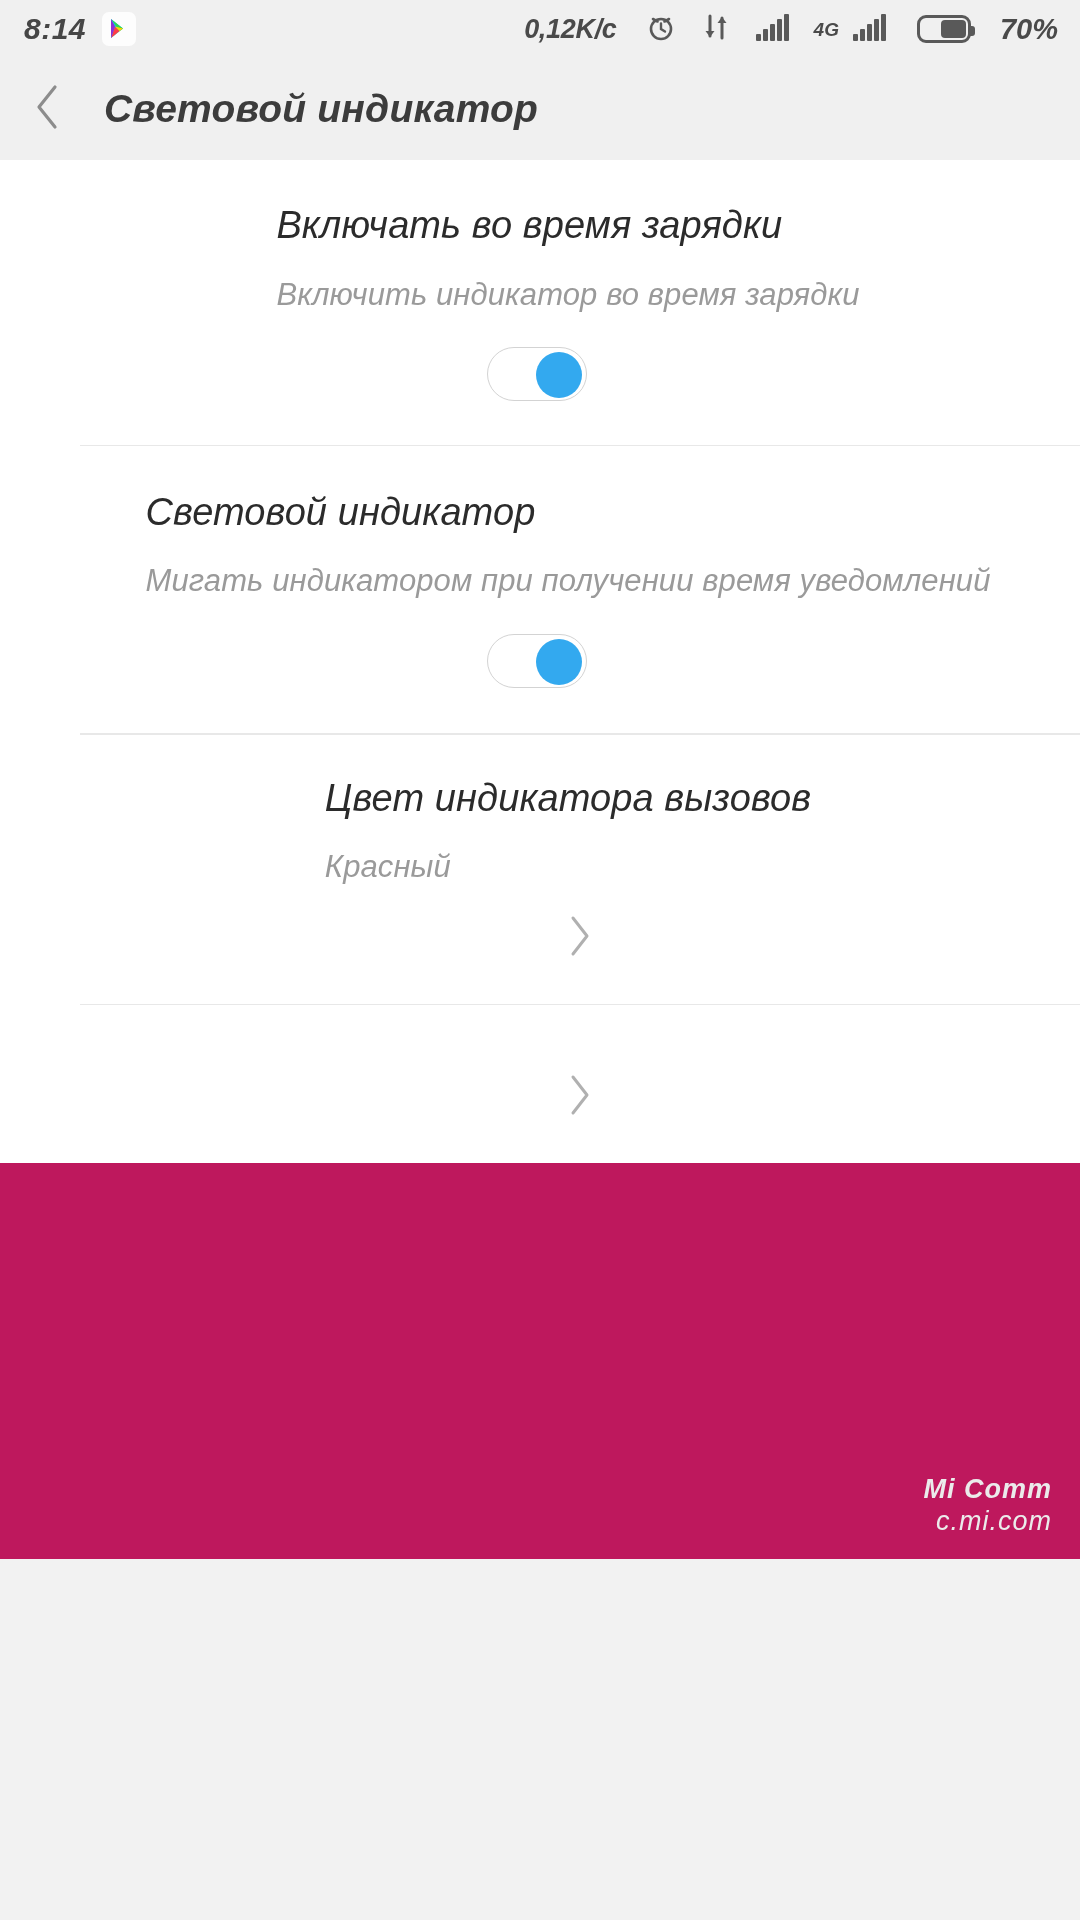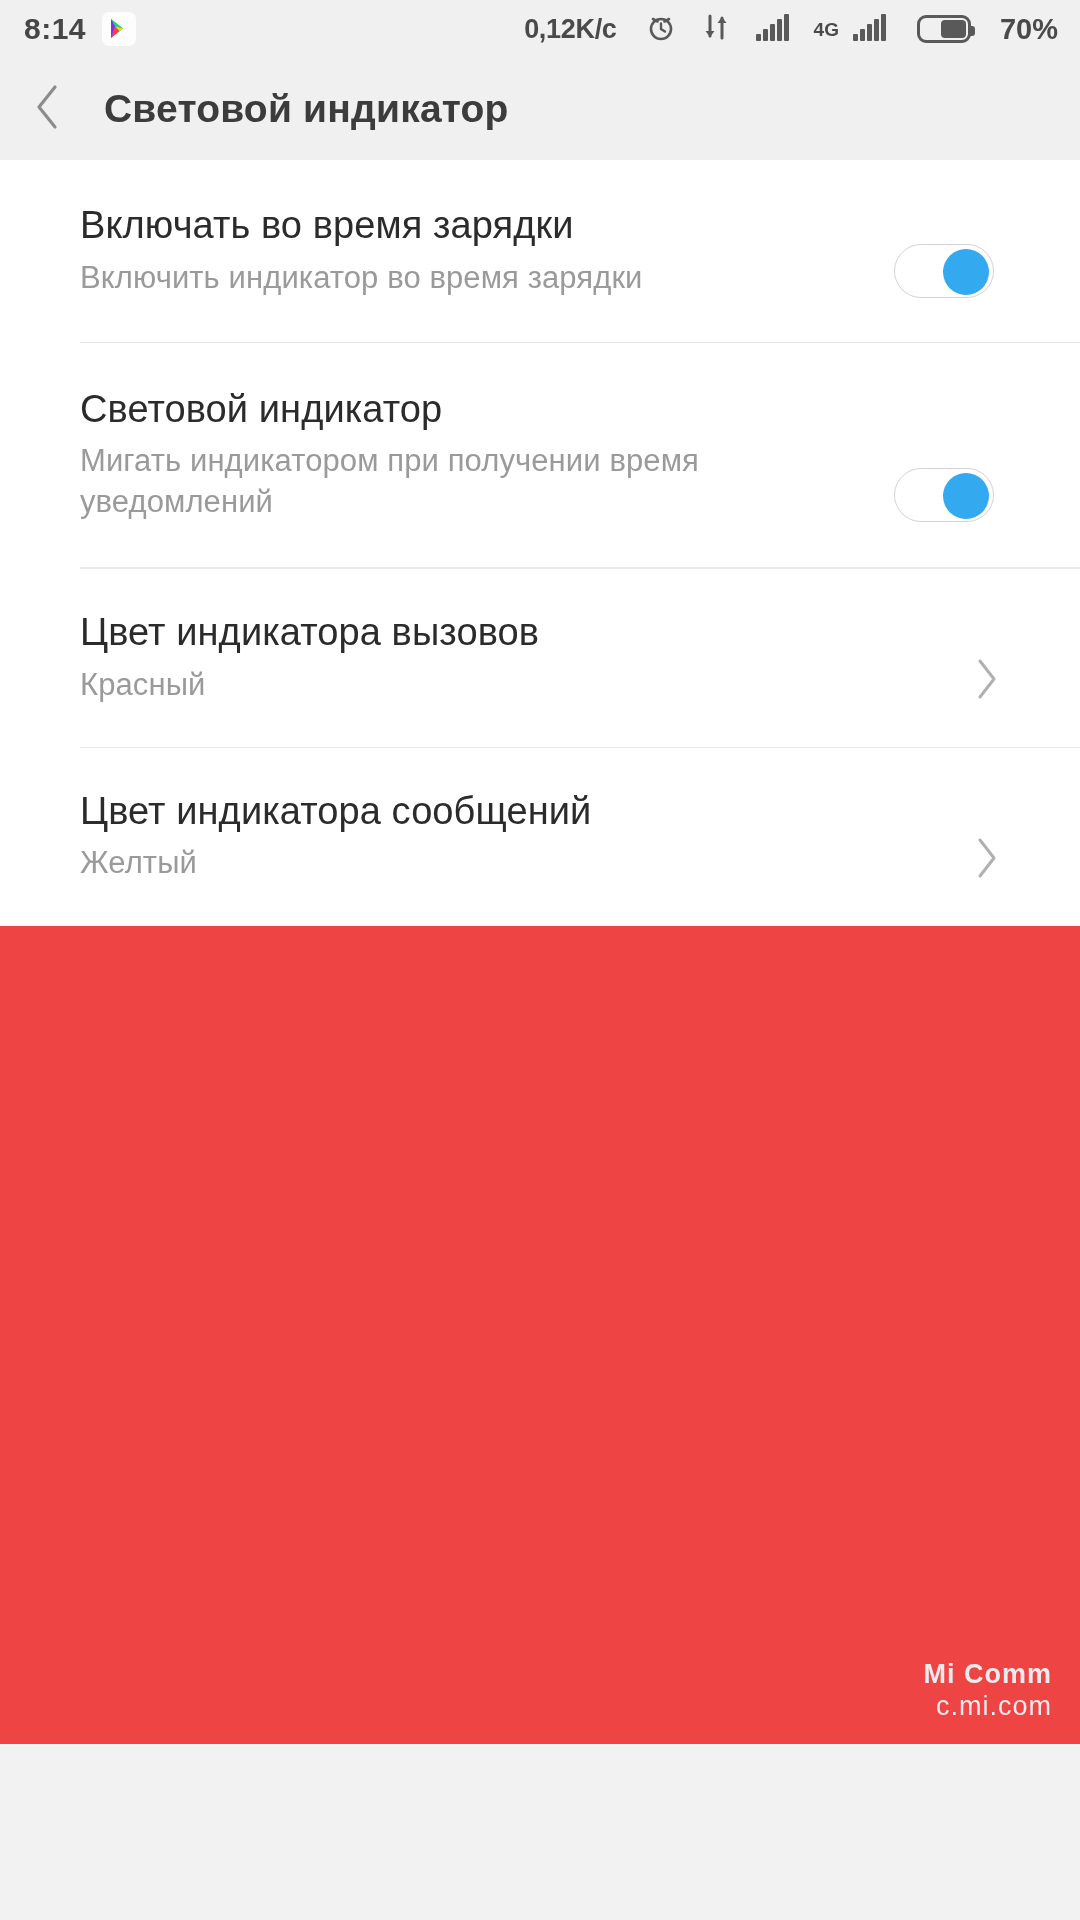--- a/index.html
+++ b/index.html
@@ -3,21 +3,21 @@
 <meta charset="utf-8">
 <style>
   * { margin:0; padding:0; box-sizing:border-box; }
   html,body{
     width:1080px; height:1920px;
     background:#f2f2f2;
     font-family:"Liberation Sans","DejaVu Sans",sans-serif;
     -webkit-font-smoothing:antialiased;
     overflow:hidden;
   }
-  #screen{ position:relative; width:1080px; height:1744px; background:#ef4444; }
+  #screen{ position:relative; width:1080px; height:1559px; background:#be185d;font-style:italic; }
 
   
   .statusbar{
     position:absolute; top:0; left:0; width:1080px; height:58px;
     background:#f0f0f0;
     display:flex; align-items:center;
     padding:0 22px 0 24px;
   }
   .sb-clock{
     font-size:30px; font-weight:bold; color:#464646;
@@ -73,32 +73,33 @@
     font-size:39px; font-weight:bold; color:#3c3c3c;
     letter-spacing:0.2px; margin-left:8px;
   }
 
   
   .card{
     position:absolute; top:160px; left:0; width:1080px;
     background:#ffffff;
   }
   .row{
-    position:relative; display:flex; align-items:flex-end;
+    position:relative; display:flex; align-items:center;
     padding:0 0 0 80px;
     min-height:10px;
+    flex-direction:column;
   }
   .row-inner{ flex:1 1 auto; padding-right:24px; }
   .row-title{
     font-size:38px; color:#2b2b2b; line-height:1.12;
     letter-spacing:0.1px;
   }
   .row-sub{
     font-size:31px; color:#9a9a9a; line-height:1.3;
-    letter-spacing:0.1px; margin-top:11px;
+    letter-spacing:0.1px; margin-top:28px;
   }
   .divider{
     height:1px; background:#e8e8e8; margin-left:80px; margin-right:0;
   }
 
   
   .r1{ padding-top:44px; padding-bottom:44px; }
   .r2{ padding-top:45px; padding-bottom:45px; }
   .r3,.r4,.r5{ padding-top:42px; padding-bottom:42px; }
 
@@ -265,24 +266,20 @@
         <span class="chev-r">
           <svg width="26" height="44" viewBox="0 0 26 44">
             <path d="M6 4 L20 22 L6 40" fill="none" stroke="#b0b0b0" stroke-width="3" stroke-linecap="round" stroke-linejoin="round"></path>
           </svg>
         </span>
       </div>
     </div>
     <div class="divider"></div>
 
     <div class="row r5">
-      <div class="row-inner">
-        <div class="row-title">Цвет индикатора сообщений</div>
-        <div class="row-sub">Желтый</div>
-      </div>
       <div class="chev-wrap">
         <span class="chev-r">
           <svg width="26" height="44" viewBox="0 0 26 44">
             <path d="M6 4 L20 22 L6 40" fill="none" stroke="#b0b0b0" stroke-width="3" stroke-linecap="round" stroke-linejoin="round"></path>
           </svg>
         </span>
       </div>
     </div>
 
   </div>

